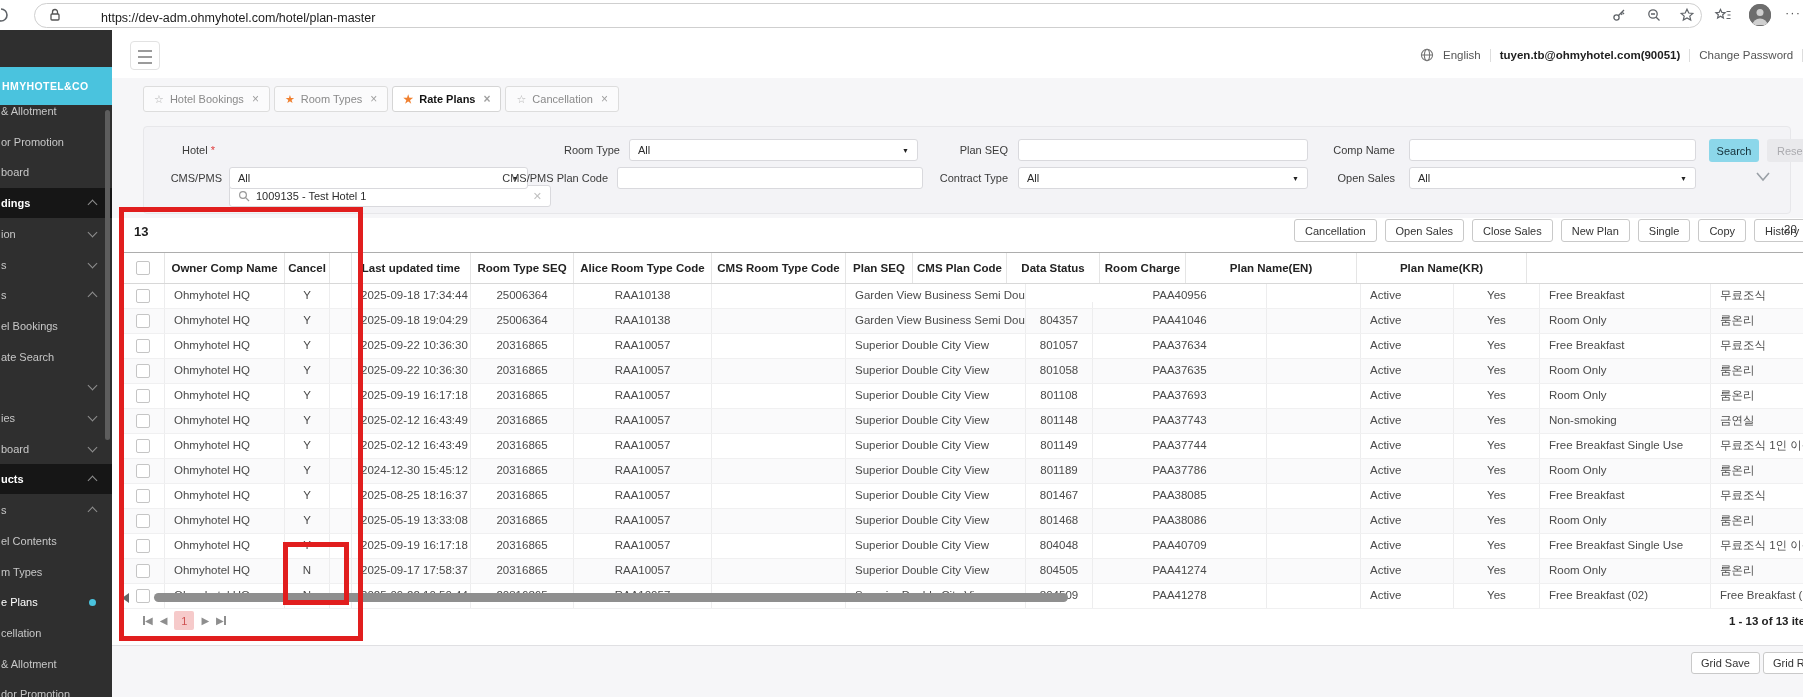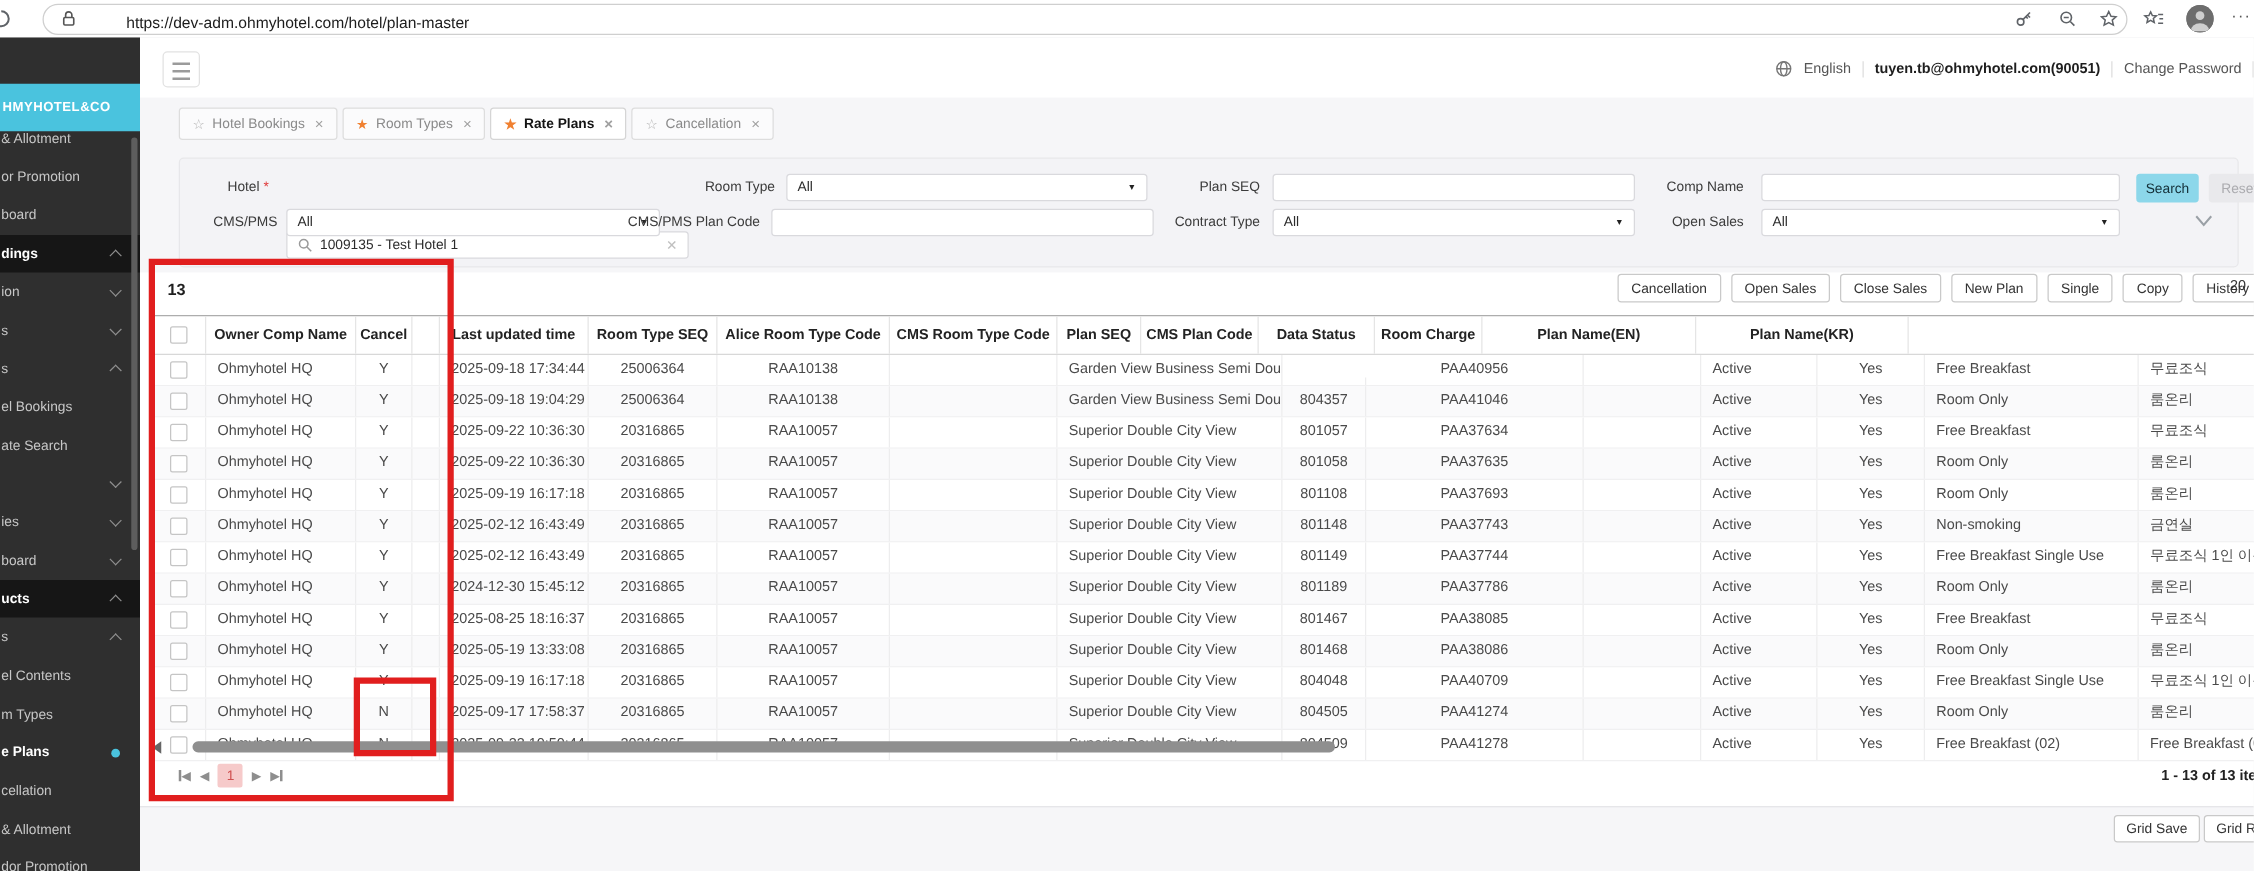--- a/index.html
+++ b/index.html
@@ -16,21 +16,21 @@
   #avatar{left:1749px;top:4px;width:22px;height:22px;border-radius:50%;background:#6d6d6d;overflow:hidden;}
 
   
   #sidebar{left:0;top:30px;width:112px;height:667px;background:#2f2f2f;overflow:hidden;}
   #side-logo{left:0;top:37px;width:112px;height:38px;background:#4ac3de;color:#fff;
              font-size:10.5px;font-weight:bold;letter-spacing:.4px;line-height:38px;padding-left:2px;}
   .side-item{position:absolute;left:0;width:112px;height:30px;line-height:30px;color:#c7c7c7;
              font-size:11px;cursor:pointer;white-space:nowrap;}
   .side-item .side-label{padding-left:1px;}
   .side-item.section{background:#161616;color:#fff;font-weight:bold;}
-  .side-item.active{color:#fff;font-weight:bold;}
+  .side-item.active{color:#fff;font-weight:normal;}
   .chev{position:absolute;right:16px;top:12px;width:6px;height:6px;
         border-right:1.6px solid #8f8f8f;border-bottom:1.6px solid #8f8f8f;}
   .chev.down{transform:rotate(45deg);top:10px;}
   .chev.up{transform:rotate(-135deg);top:13px;}
   .side-dot{position:absolute;right:16px;top:12px;width:7px;height:7px;border-radius:50%;background:#4ac3de;}
   #side-scroll{left:105px;top:80px;width:5px;height:330px;background:#5d5d5d;border-radius:3px;}
 
   
   #content-bg{left:112px;top:30px;width:1691px;height:667px;background:#f6f6f8;}
   #app-header{left:112px;top:30px;width:1691px;height:48px;background:#fff;}

